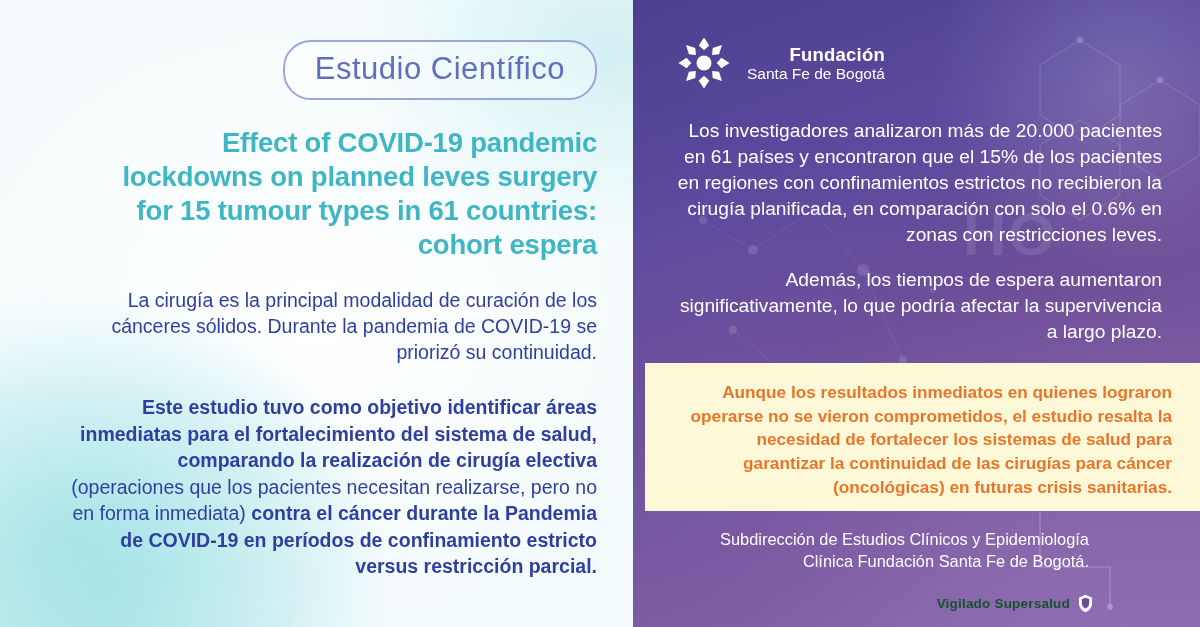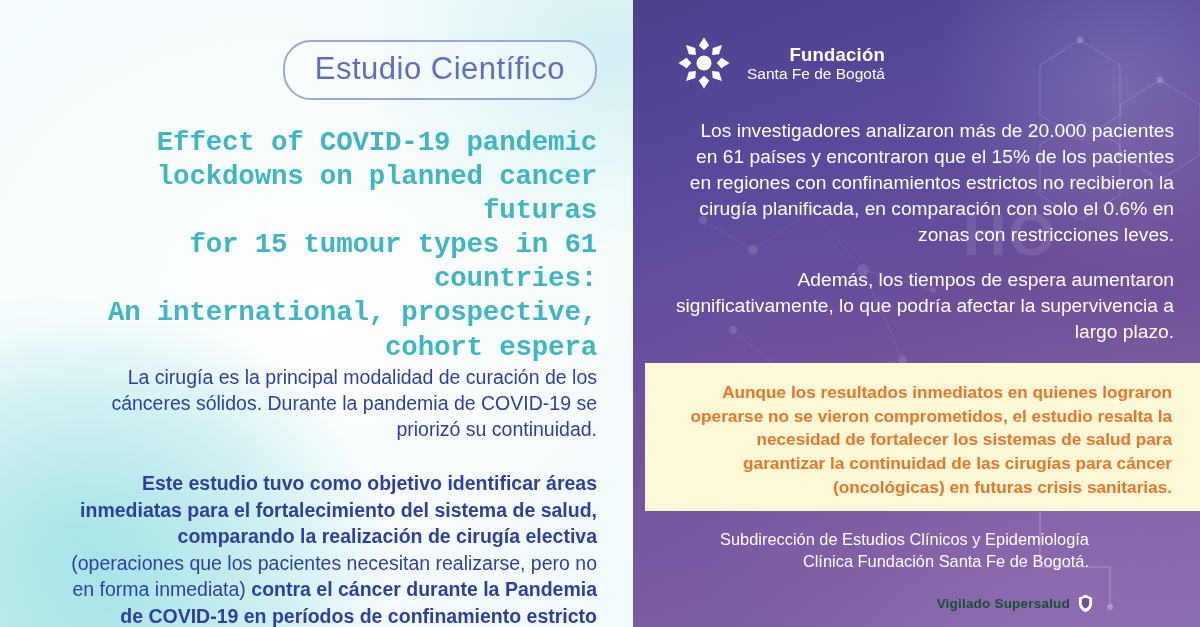--- a/index.html
+++ b/index.html
@@ -62,23 +62,22 @@
     background: rgba(255,255,255,0.35);
   }
 
   .headline {
     position: relative; z-index: 3;
     color: #3fb6c4;
     font-size: 27.5px;
     font-weight: bold;
     line-height: 1.24;
     letter-spacing: -0.2px;
-    margin-bottom: 0;
+    margin-bottom: 26px;
     max-width: 545px;
-    font-family: Liberation Mono, monospace;
   }
   .headline .l1 { display:block; }
 
   .para {
     position: relative; z-index: 3;
     color: #2f3fa0;
     font-size: 19.5px;
     line-height: 1.33;
     max-width: 545px;
   }
@@ -103,21 +102,21 @@
   }
   .hex-deco {
     position: absolute; right: -30px; top: 20px;
     width: 300px; height: 300px;
     opacity: .35;
     pointer-events: none;
   }
 
   .right-inner {
     position: relative; z-index: 3;
-    padding: 34px 26px 0 42px;
+    padding: 34px 38px 0 42px;
     height: 100%;
     display: flex; flex-direction: column;
   }
 
   .logo-row {
     display: flex; align-items: center; gap: 14px;
     margin-bottom: 26px;
   }
   .logo-mark { width: 58px; height: 58px; flex: none; }
   .logo-text { color: #ffffff; line-height: 1.14; }
@@ -193,23 +192,22 @@
 <div class="poster">
 
   <div class="left">
     <div class="left-swoosh"></div>
     <div class="left-swoosh2"></div>
 
     <div class="badge">Estudio Científico</div>
 
     <div class="headline">
       <span class="l1">Effect of COVID-19 pandemic</span>
-      <span class="l1">lockdowns on planned cancer futuras</span>
+      <span class="l1">lockdowns on planned leves surgery</span>
       <span class="l1">for 15 tumour types in 61 countries:</span>
-      <span class="l1">An international, prospective,</span>
       <span class="l1">cohort espera</span>
     </div>
 
     <p class="para p1">La cirugía es la principal modalidad de curación de los cánceres sólidos. Durante la pandemia de COVID-19 se priorizó su continuidad.</p>
 
     <p class="para p2"><b>Este estudio tuvo como objetivo identificar áreas inmediatas para el fortalecimiento del sistema de salud, comparando la realización de cirugía electiva </b><span>(operaciones que los pacientes necesitan realizarse, pero no en forma inmediata) </span><b>contra el cáncer durante la Pandemia de COVID-19 en períodos de confinamiento estricto versus restricción parcial.</b></p>
   </div>
 
   <div class="right">
     <div class="right-tex"></div>

